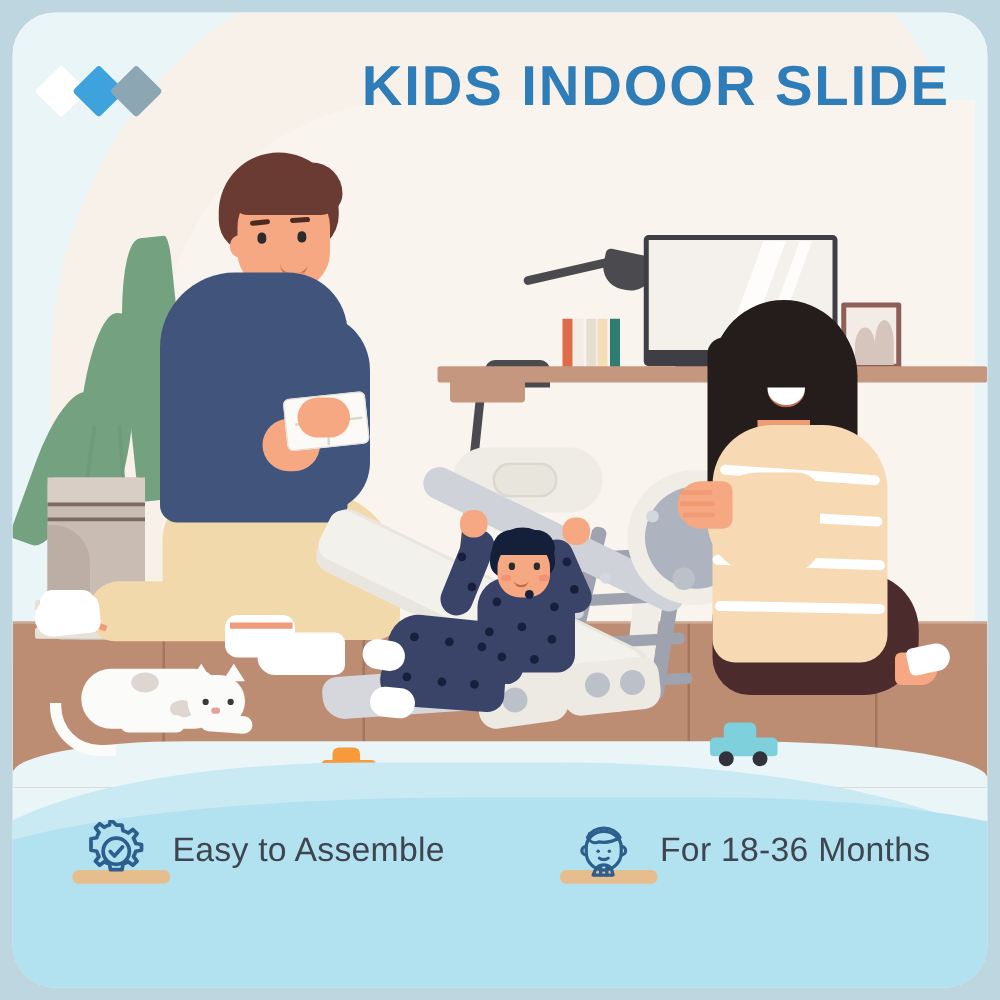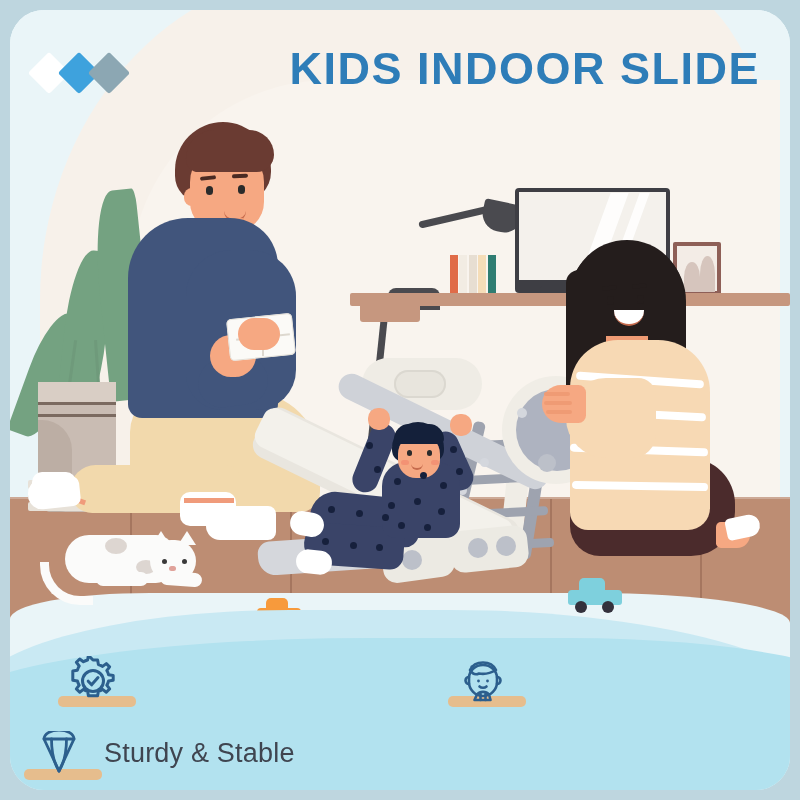--- a/index.html
+++ b/index.html
@@ -1058,20 +1058,21 @@
 
       <div class="feature">
         <div class="f-icon-wrap">
           <div class="f-bar"></div>
           <svg width="50" height="50" viewBox="0 0 50 50" fill="none" stroke="#2c5f8d" stroke-width="3" stroke-linecap="round" stroke-linejoin="round">
             <path d="M25 4 l4.6 0 0.8 4.6 a17 17 0 0 1 4.2 1.8 l3.7-2.8 3.3 3.3 -2.8 3.7 a17 17 0 0 1 1.8 4.2 l4.6 0.8 0 4.6 -4.6 0.8 a17 17 0 0 1 -1.8 4.2 l2.8 3.7 -3.3 3.3 -3.7-2.8 a17 17 0 0 1 -4.2 1.8 l-0.8 4.6 -4.6 0 -4.6 0 -0.8-4.6 a17 17 0 0 1 -4.2-1.8 l-3.7 2.8 -3.3-3.3 2.8-3.7 a17 17 0 0 1 -1.8-4.2 l-4.6-0.8 0-4.6 0-4.6 4.6-0.8 a17 17 0 0 1 1.8-4.2 l-2.8-3.7 3.3-3.3 3.7 2.8 a17 17 0 0 1 4.2-1.8 l0.8-4.6 z"></path>
             <circle cx="25" cy="25" r="10.5"></circle>
             <path d="M20.2 25.2 l3.4 3.6 6.4-7.2"></path>
           </svg>
         </div>
+        <div class="f-label">Easy to Assemble</div>
       </div>
 
 
       <div class="feature">
         <div class="f-icon-wrap">
           <div class="f-bar"></div>
           <svg width="50" height="50" viewBox="0 0 50 50" fill="none" stroke="#2c5f8d" stroke-width="2.6" stroke-linecap="round" stroke-linejoin="round">
             <path d="M11 22 a14 13 0 0 1 28 0 l0 4 a14 14 0 0 1 -28 0 z"></path>
             <path d="M12 14 a14 12 0 0 1 26 0 C33 17 27 18.5 21 17.5 C18 19 14.5 18 12 14 z"></path>
             <path d="M11 21 a3.4 3.4 0 0 0 0 7"></path>
@@ -1079,31 +1080,20 @@
             <circle cx="20.5" cy="25" r="1.4" fill="#2c5f8d" stroke="none"></circle>
             <circle cx="29.5" cy="25" r="1.4" fill="#2c5f8d" stroke="none"></circle>
             <path d="M21.5 30.5 a4.5 3.2 0 0 0 7 0"></path>
             <path d="M19 38.5 a7.5 6.5 0 0 1 12 0 l1.5 5.5 -16 0 z"></path>
             <path d="M22.5 38 L22.5 44"></path>
             <path d="M27.5 38 L27.5 44"></path>
             <path d="M13.5 10.5 a1 1 0 0 1 0 0.2" stroke-width="2"></path>
             <path d="M12.5 14.5 l0 0.2" stroke-width="2"></path>
           </svg>
         </div>
+        <div class="f-label">For 18-36 Months</div>
       </div>
 
-      <div class="feature col2">
-        <div class="f-icon-wrap">
-          <div class="f-bar"></div>
-          <svg width="52" height="46" viewBox="0 0 52 46" fill="none" stroke="#2c5f8d" stroke-width="2.8" stroke-linecap="round" stroke-linejoin="round">
-            <path d="M11 8 L41 8 L26 40 z"></path>
-            <path d="M11 8 a15 9 0 0 1 30 0"></path>
-            <path d="M18.5 8 C18.5 20 21 32 26 40"></path>
-            <path d="M33.5 8 C33.5 20 31 32 26 40"></path>
-          </svg>
-        </div>
-        <div class="f-label">Sturdy &amp; Stable</div>
-      </div>
 
     </div>
 
   </div>
 </div>
 
 </body></html>

